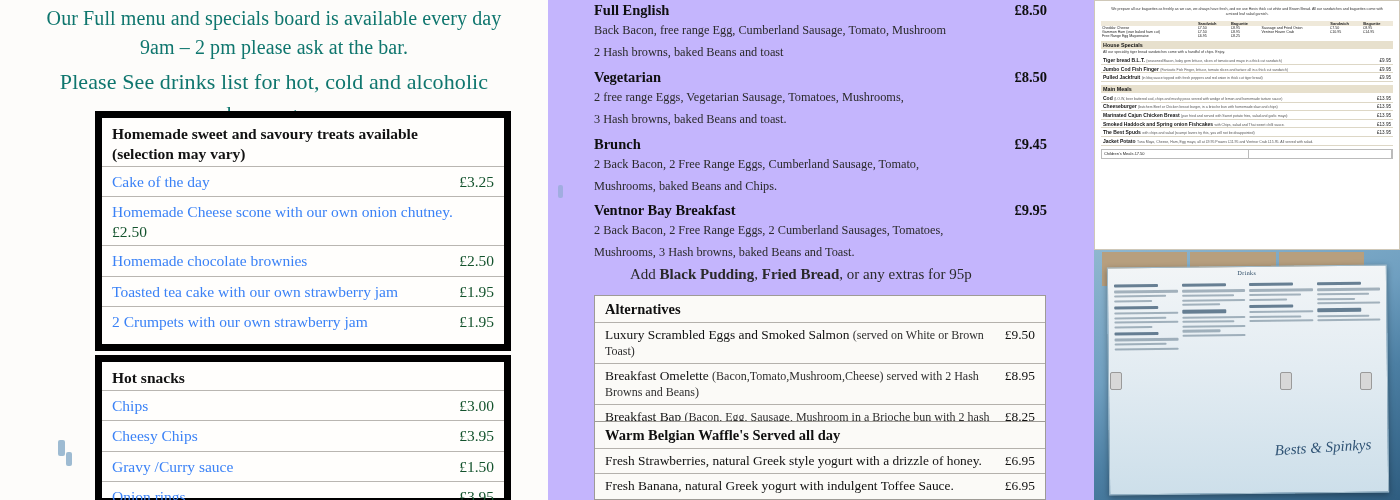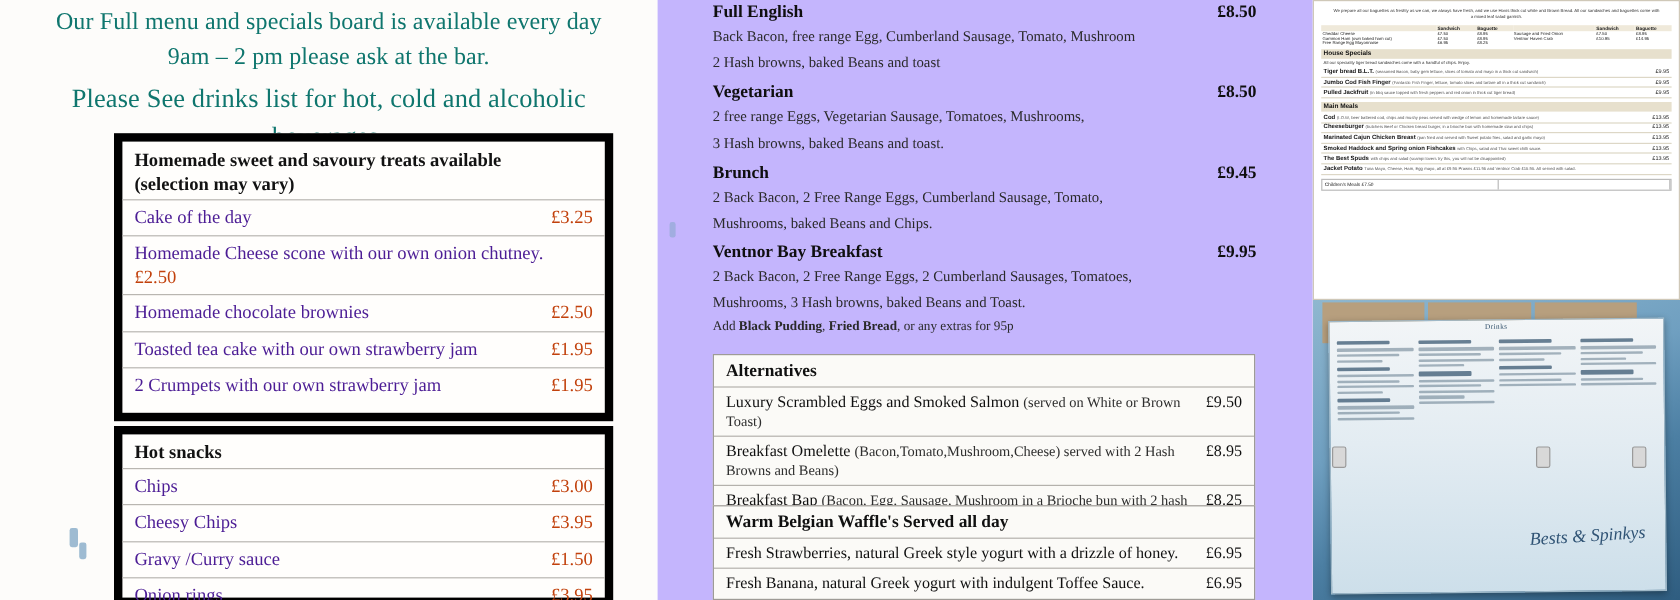--- a/index.html
+++ b/index.html
@@ -74,28 +74,28 @@
     padding: 5px 10px 5px 10px;
     min-height: 18px;
     box-sizing: border-box;
   }
   .rowline:first-of-type { border-top: 1px solid #b9b6b1; }
   .rowline .name {
     font-family: "Liberation Serif", serif;
     font-size: 15.5px;
     line-height: 1.26;
     padding-right: 10px;
-    color: #4c1d95;
+    color: #3b82f6;
   }
   .rowline .price {
     font-family: "Liberation Serif", serif;
     font-size: 15.5px;
     line-height: 1.26;
     white-space: nowrap;
-    color: #c2410c;
+    color: #14532d;
   }
   .rowline.tall { padding-top: 5px; padding-bottom: 4px; flex-direction: column; }
 
   
   .speck {
     position: absolute;
     background: #7da6c4;
     opacity: .75;
     border-radius: 2px;
   }
@@ -135,23 +135,24 @@
   }
   .mid-desc {
     font-family: "Liberation Serif", serif;
     font-size: 12.3px;
     color: #2a2a2a;
     line-height: 1.62;
     padding-top: 2px;
   }
   .mid-add {
     font-family: "Liberation Serif", serif;
-    font-size: 11px;
+    font-size: 15px;
     color: #2a2a2a;
     padding-top: 3px;
+    margin-left: 36px;
   }
   .mid-add b { font-weight: 700; }
 
   .alt-box {
     position: absolute;
     left: 46px;
     width: 452px;
     border: 1px solid #9e9b96;
     background: #fbfaf7;
     box-sizing: border-box;

